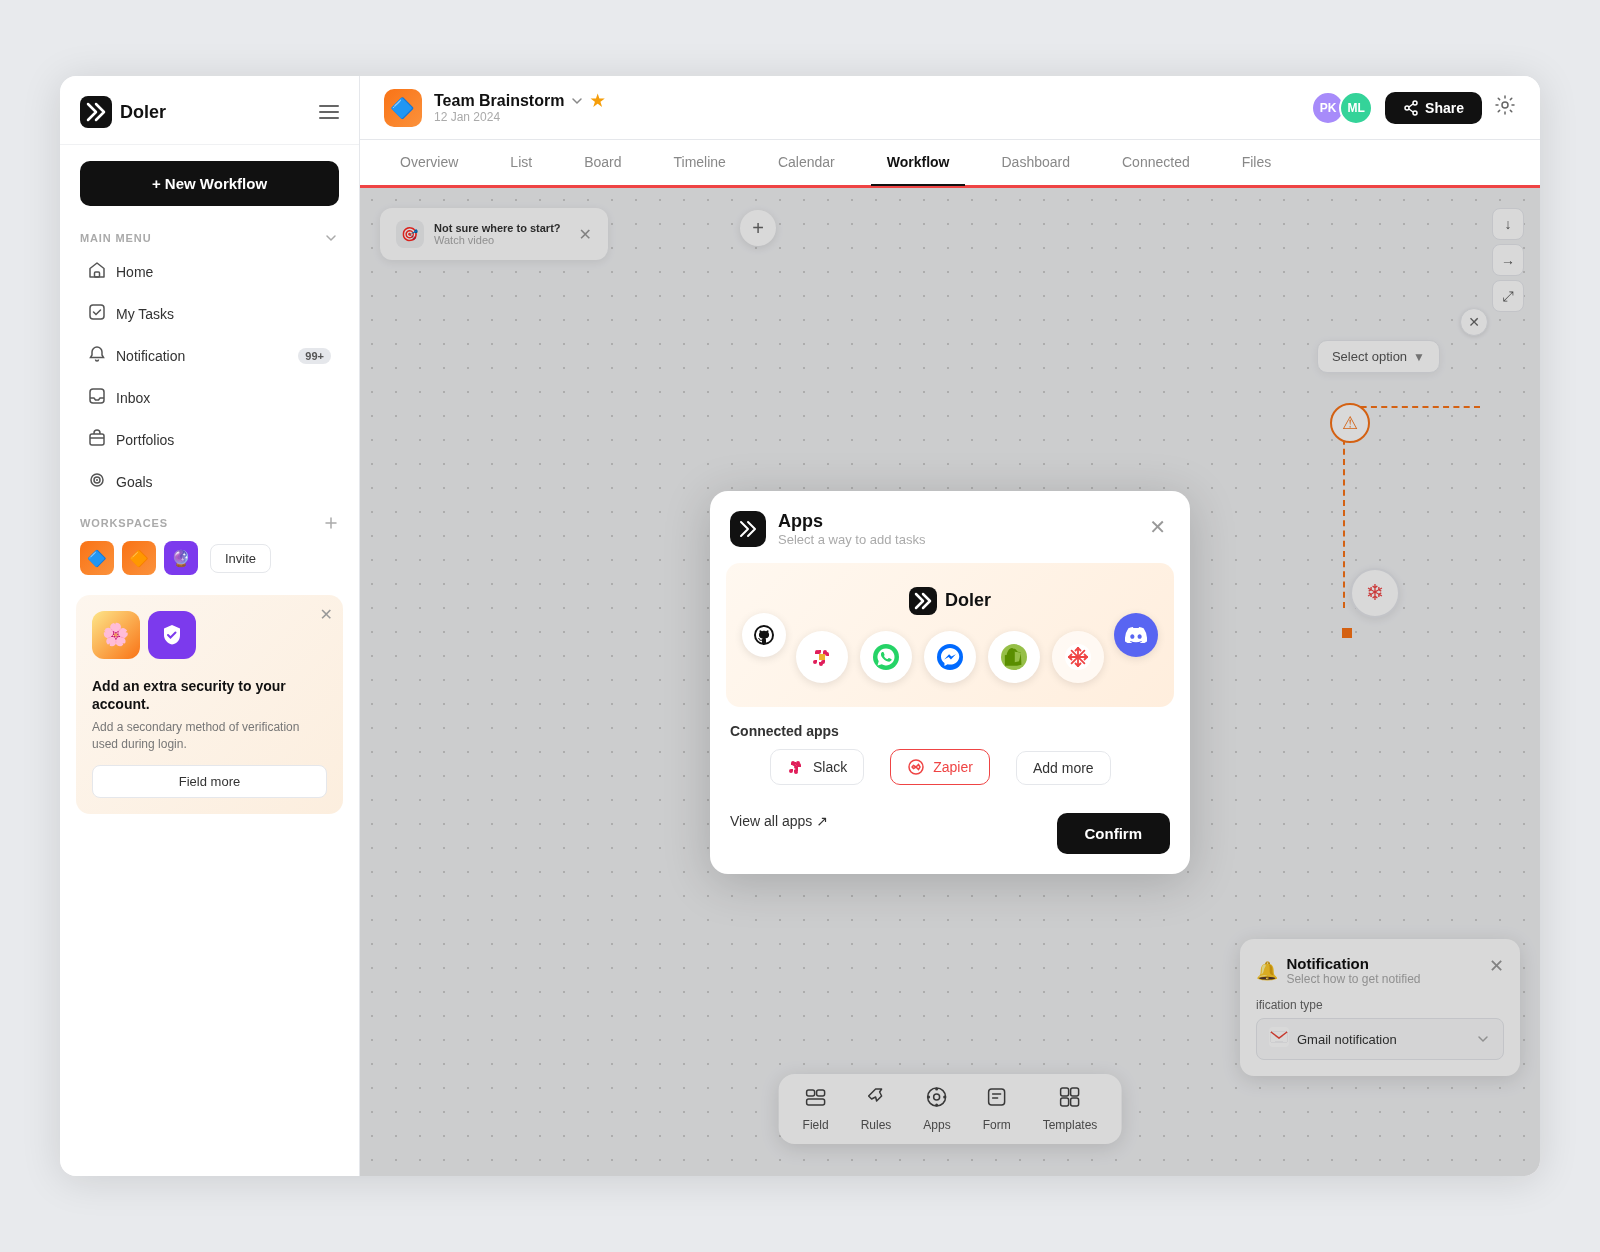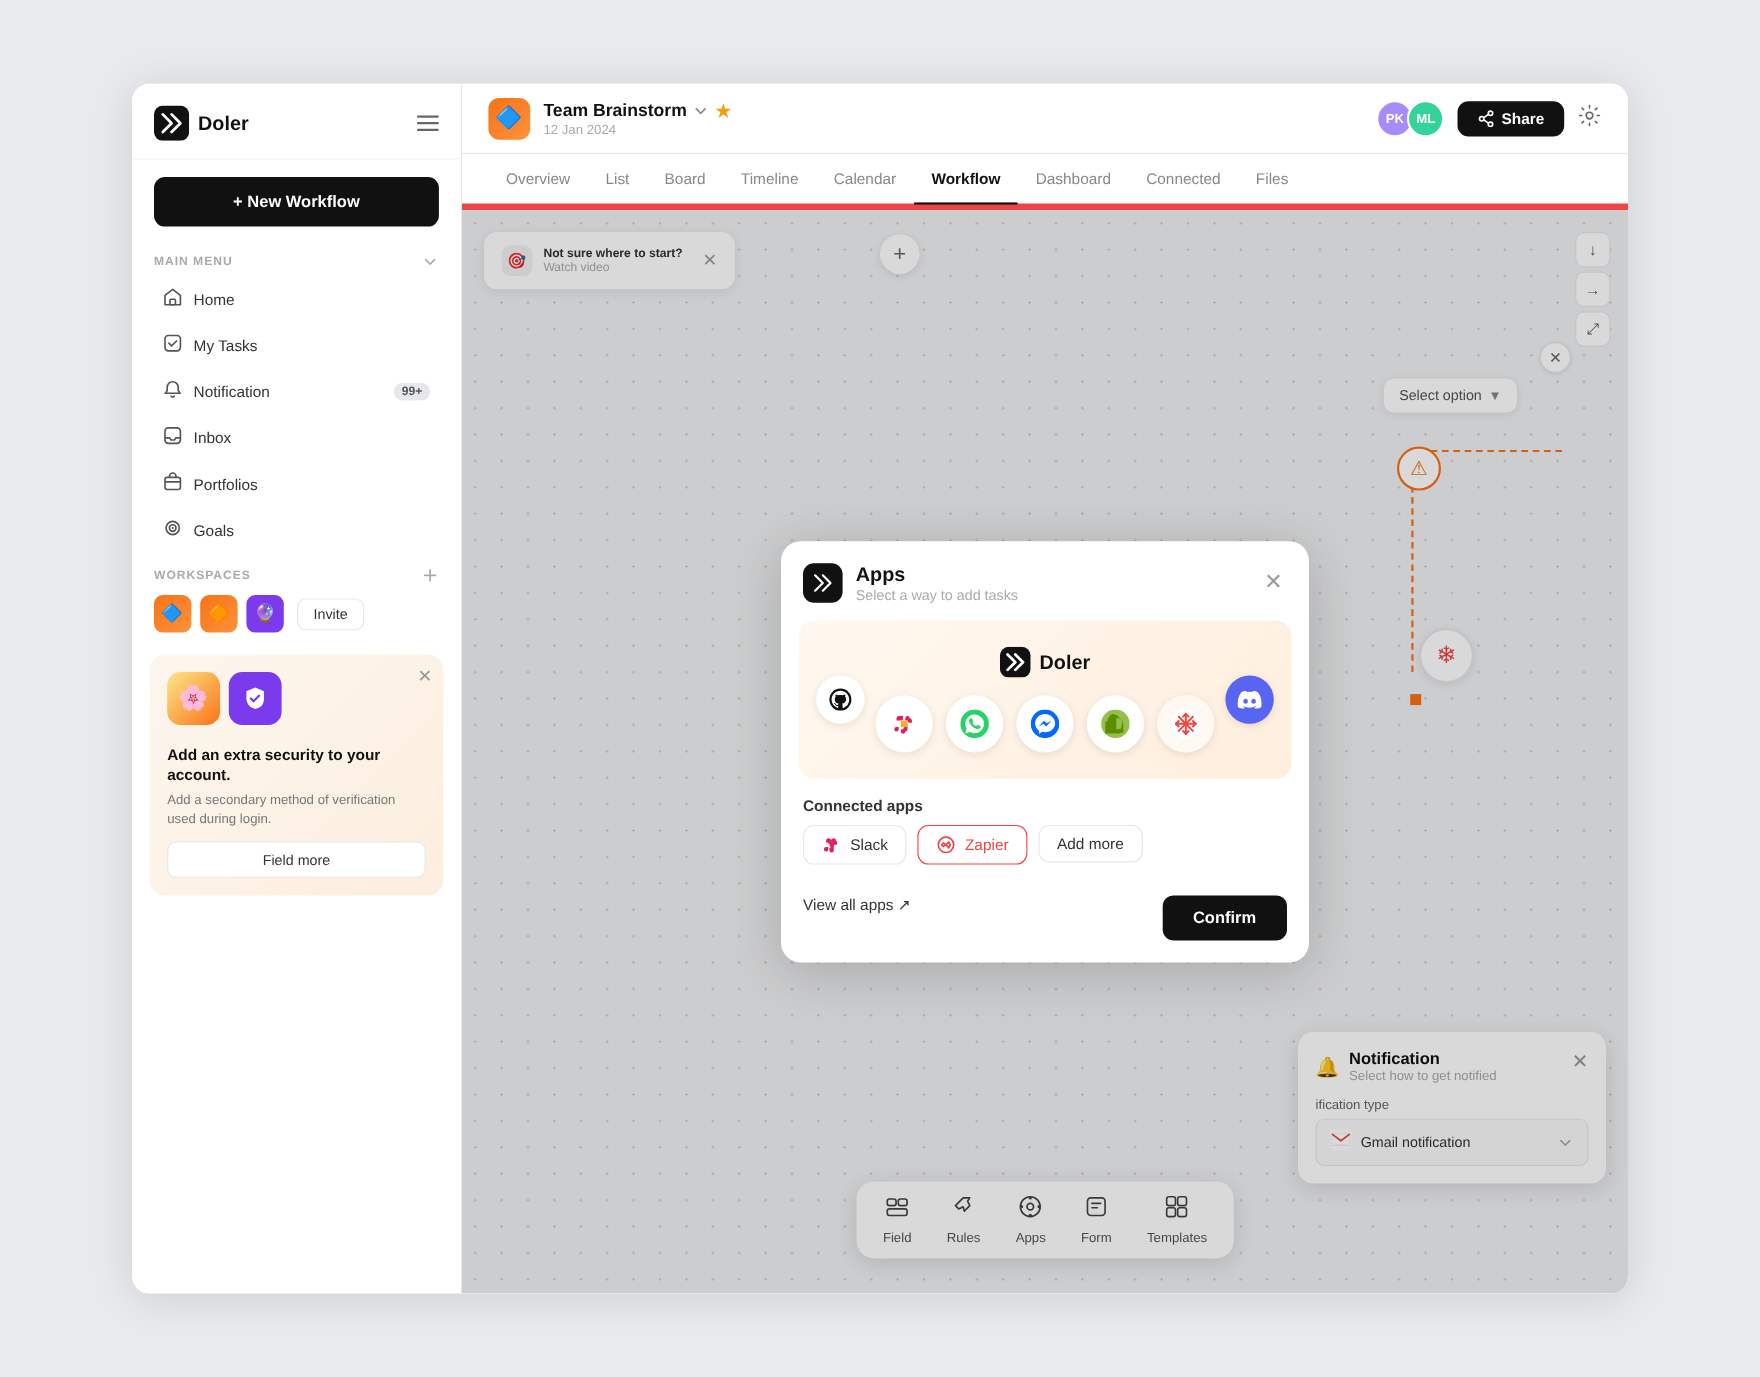--- a/index.html
+++ b/index.html
@@ -7,21 +7,21 @@
       background: #e8eaed;
       font-family: -apple-system, BlinkMacSystemFont, 'Segoe UI', sans-serif;
       width: 1600px;
       height: 1252px;
       overflow: hidden;
       display: flex;
       align-items: center;
       justify-content: center;
     }
     .app-container {
-      width: 1360px;
+      width: 1480px;
       height: 1100px;
       background: #f0f1f3;
       border-radius: 16px;
       display: flex;
       overflow: hidden;
       box-shadow: 0 4px 40px rgba(0,0,0,0.12);
     }
     
     .sidebar {
       width: 300px;
@@ -289,23 +289,23 @@
       border: none;
       cursor: pointer;
       color: #666;
       font-size: 20px;
     }
     
     .tabs-bar {
       background: #fff;
       display: flex;
       align-items: center;
-      gap: 0;
+      gap: 20px;
       padding: 0 24px;
-      border-bottom: 6px solid #ef4444;
+      border-bottom: 3px solid #ef4444;
       text-align: center;
     }
     .tab {
       padding: 14px 16px;
       font-size: 14px;
       color: #888;
       cursor: pointer;
       border-bottom: 2px solid transparent;
       margin-bottom: -1px;
     }
@@ -615,21 +615,21 @@
       display: flex;
       align-items: center;
       justify-content: center;
       font-size: 20px;
       color: #fff;
       box-shadow: 0 2px 8px rgba(0,0,0,0.1);
     }
     
     .connected-apps-section { padding: 0 20px 16px; }
     .connected-label { font-size: 14px; font-weight: 600; color: #333; margin-bottom: 10px; }
-    .connected-apps-row { display: flex; gap: 10px; align-items: flex-start; }
+    .connected-apps-row { display: flex; gap: 26px; align-items: flex-end; margin-left: 40px; }
     .app-chip {
       display: flex;
       align-items: center;
       gap: 8px;
       border: 1.5px solid #e5e7eb;
       border-radius: 10px;
       padding: 8px 16px;
       font-size: 14px;
       font-weight: 500;
       color: #333;

